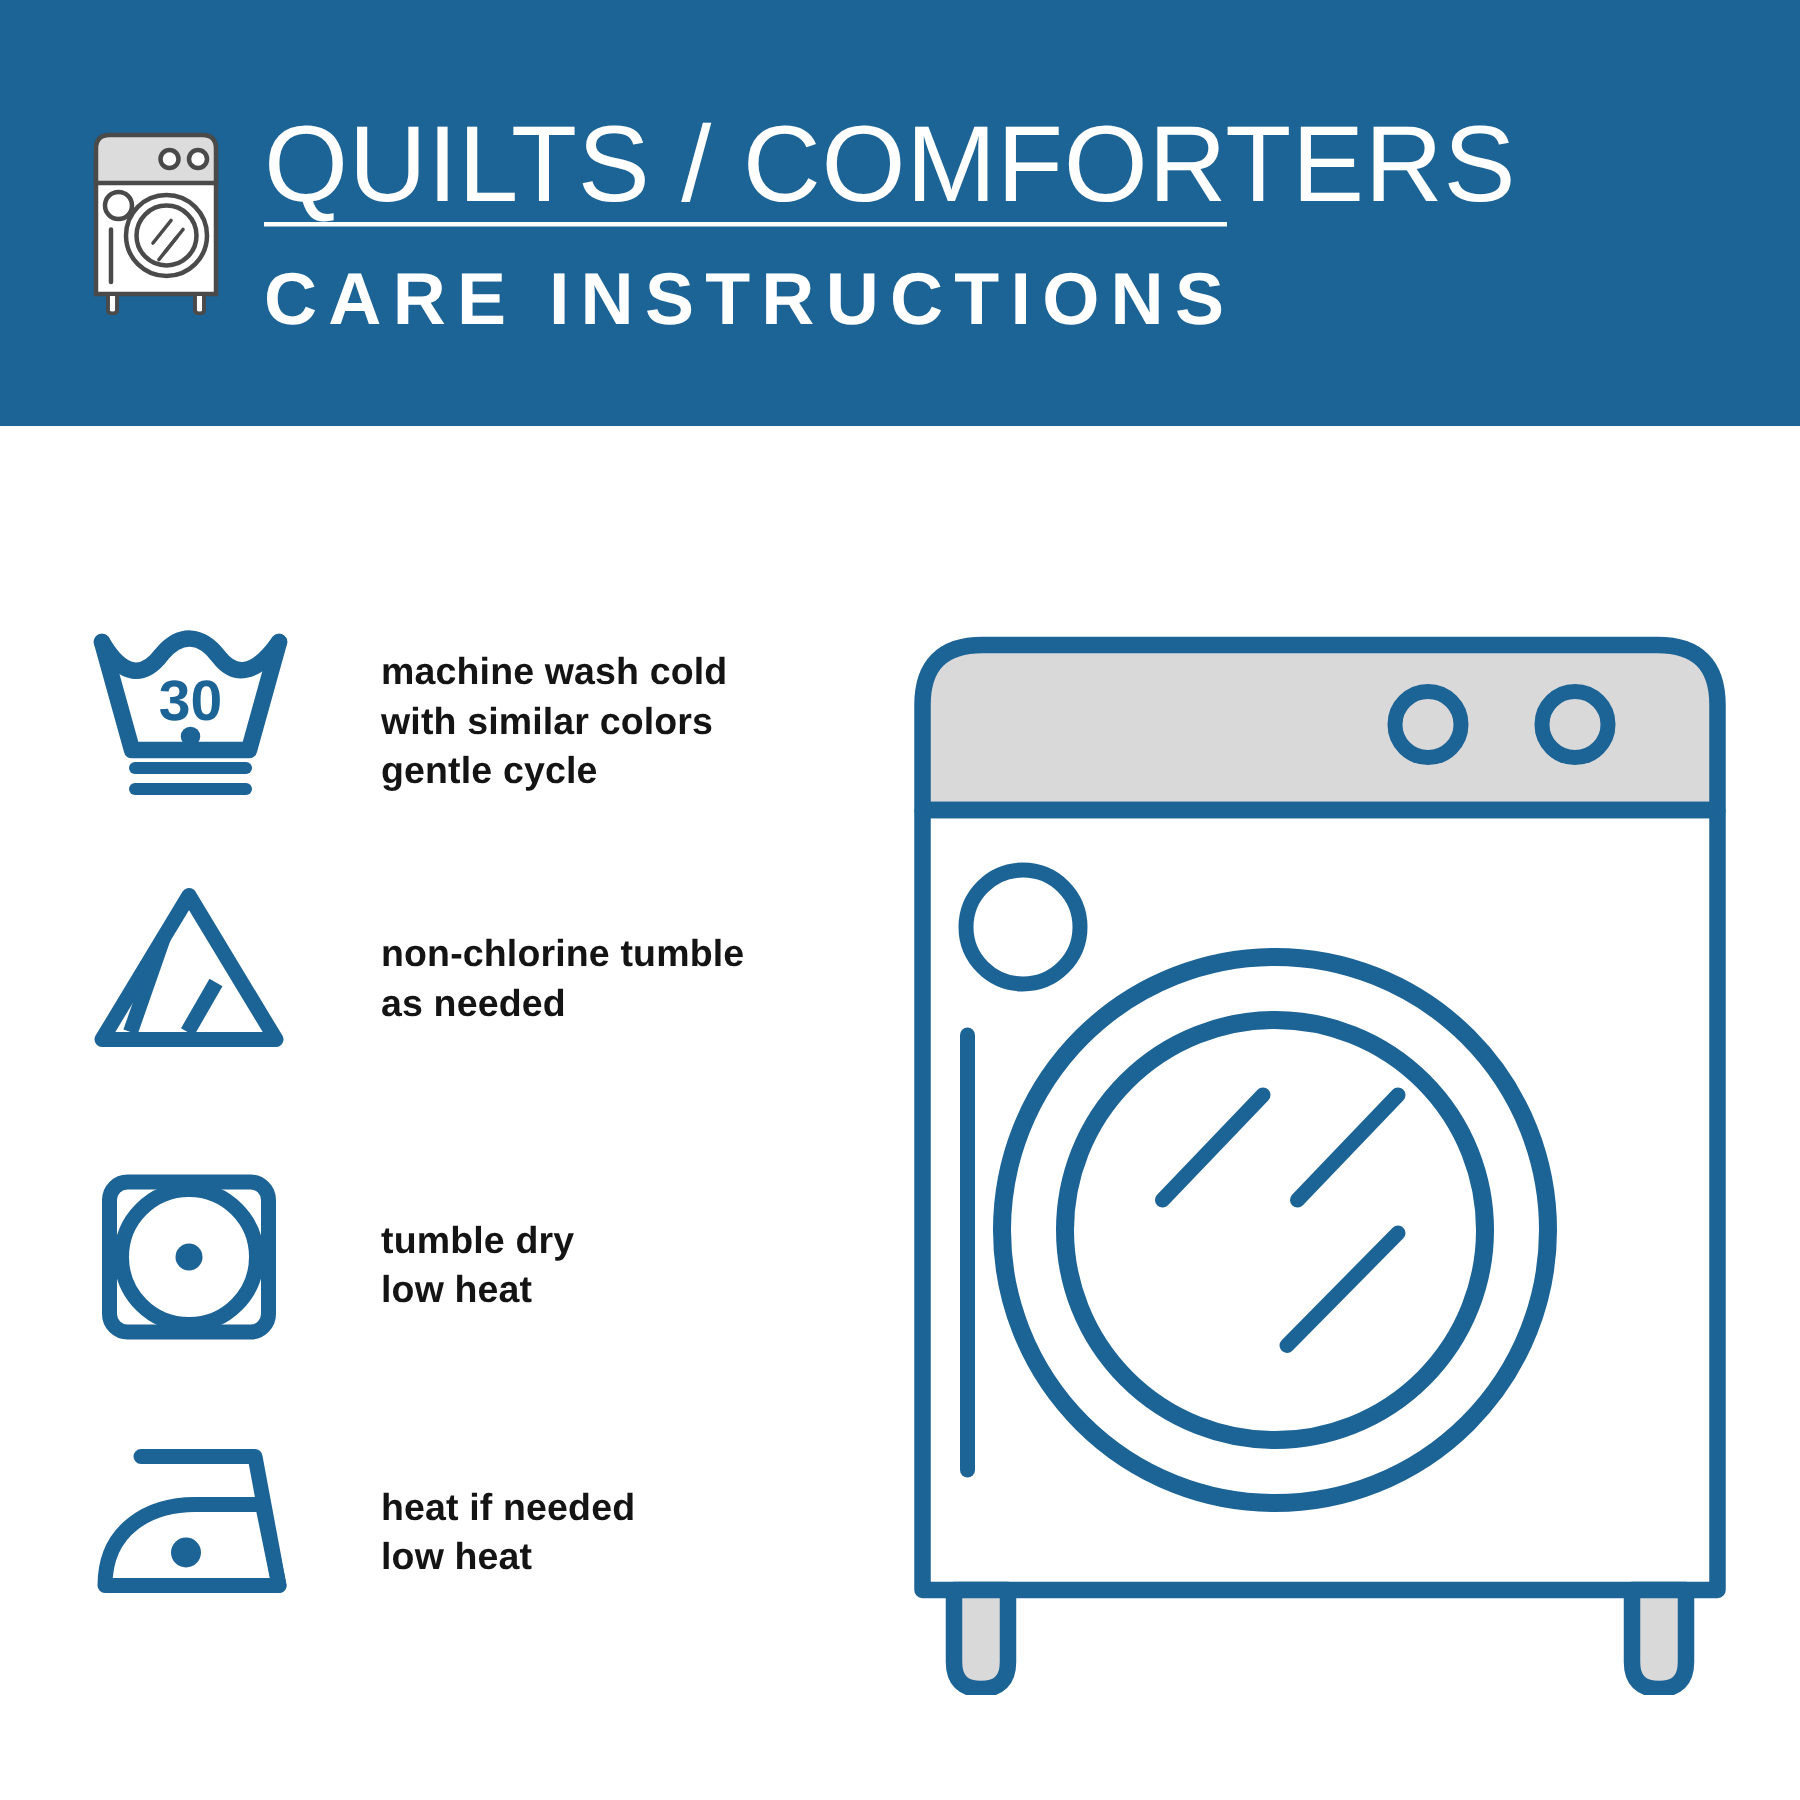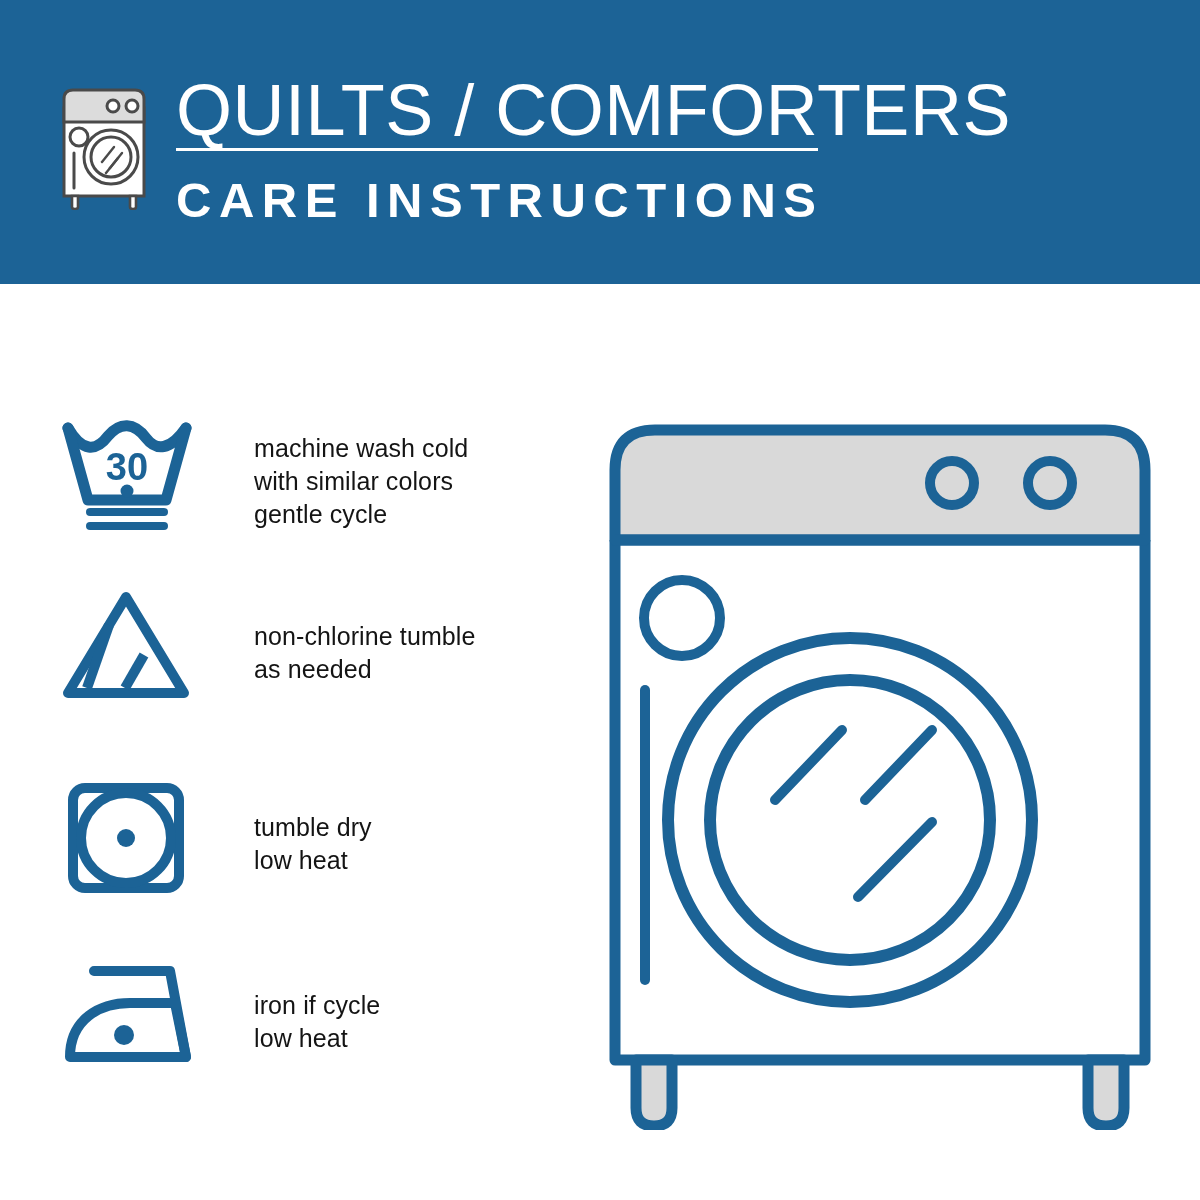--- a/index.html
+++ b/index.html
@@ -81,21 +81,21 @@
   }
   .care-icon {
     flex: 0 0 auto;
     width: 130px;
     height: 118px;
   }
   .care-text {
     color: #141414;
     font-size: 25px;
     line-height: 33px;
-    font-weight: 400;
+    font-weight: 700;
     letter-spacing: 0.1px;
     white-space: pre-line;
     padding-left: 62px;
   }
   #care-row-0 { top: 132px; }
   #care-row-0 .care-text { padding-top: 16px; }
   #care-row-1 { top: 303px; }
   #care-row-1 .care-text { padding-top: 33px; }
   #care-row-2 { top: 497px; }
   #care-row-2 .care-text { padding-top: 30px; }
@@ -205,21 +205,21 @@
   <div class="care-row" id="care-row-3">
     <span class="care-icon">
       <svg viewBox="0 0 130 118" width="130" height="118" aria-hidden="true">
 
         <path d="M32 12 L108 12 L124 98" fill="none" stroke="#1c6396" stroke-width="10" stroke-linecap="round" stroke-linejoin="round"></path>
 
         <path d="M8 98 C 8 60, 38 44, 68 44 L113 44 L124 98 Z" fill="none" stroke="#1c6396" stroke-width="10" stroke-linecap="round" stroke-linejoin="round"></path>
         <circle cx="62" cy="76" r="10" fill="#1c6396"></circle>
       </svg>
     </span>
-    <span class="care-text">iron if cycle
+    <span class="care-text">heat if needed
 low heat</span>
   </div>
 
 </div>
 
 <div id="machine-illustration">
   <svg viewBox="0 0 580 730" width="580" height="730" aria-hidden="true">
 
     <path d="M25 140 L25 660 L555 660 L555 140" fill="#ffffff" stroke="#1c6396" stroke-width="11" stroke-linejoin="round"></path>
 

